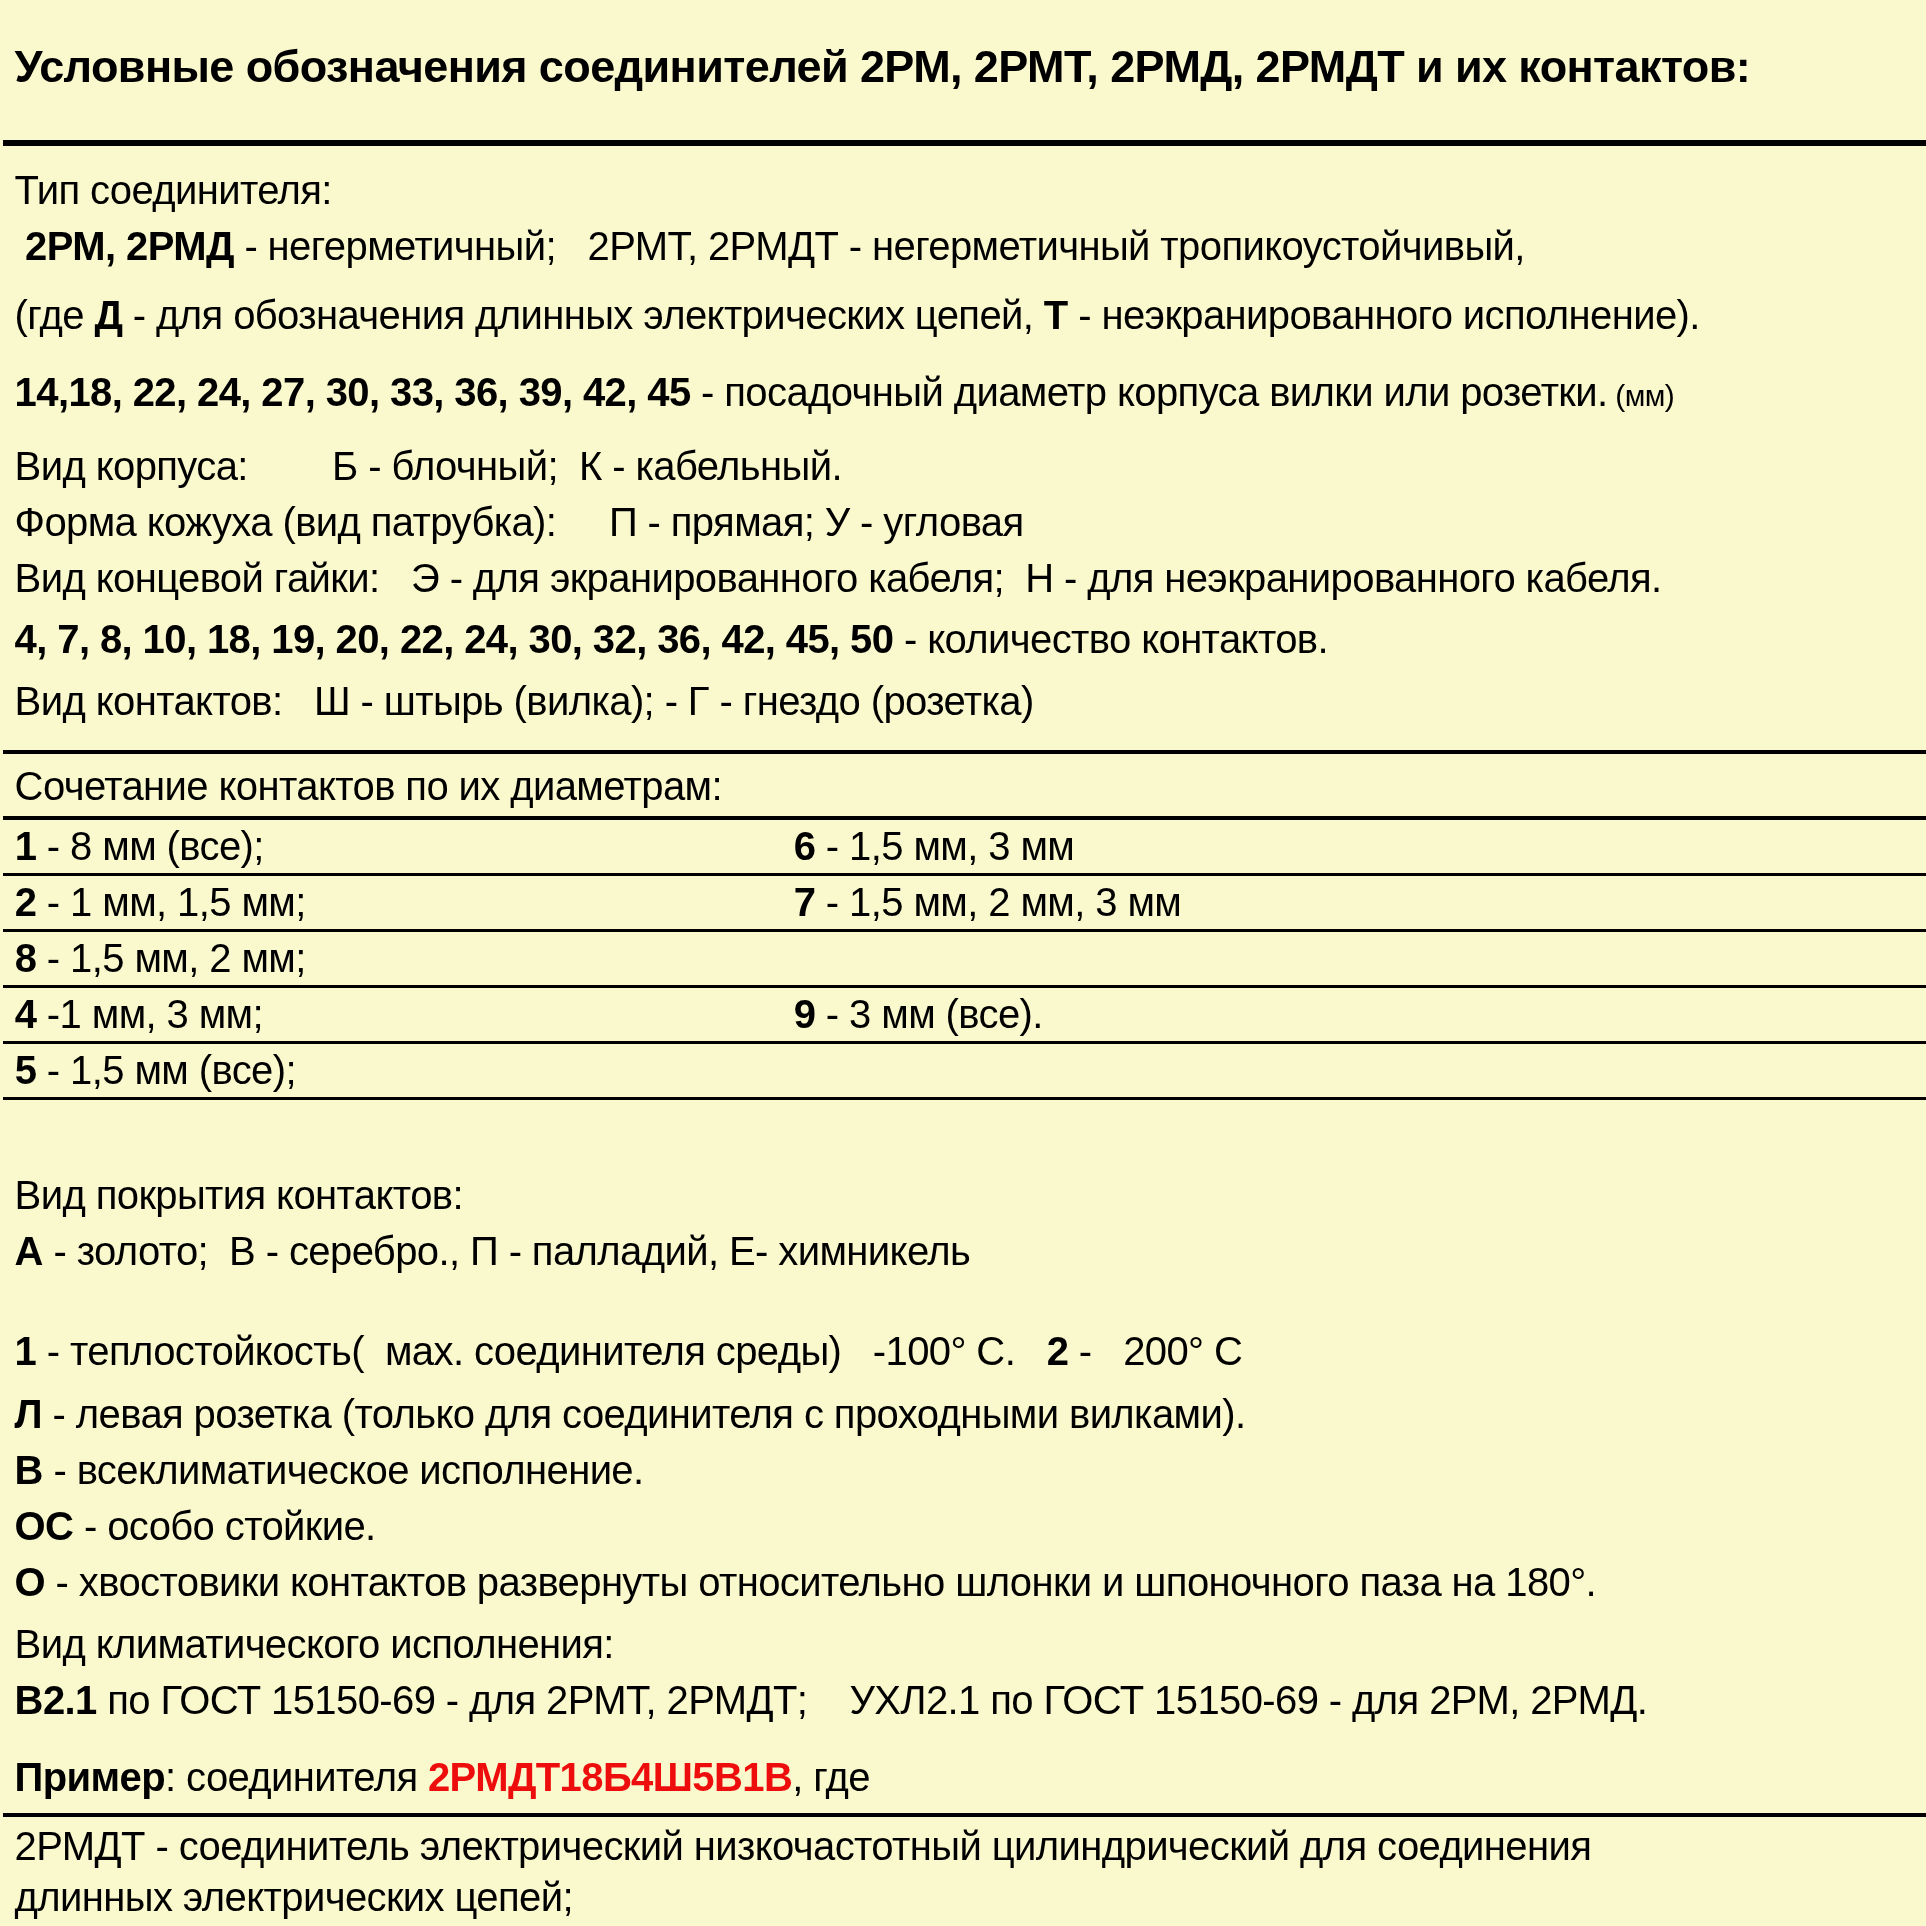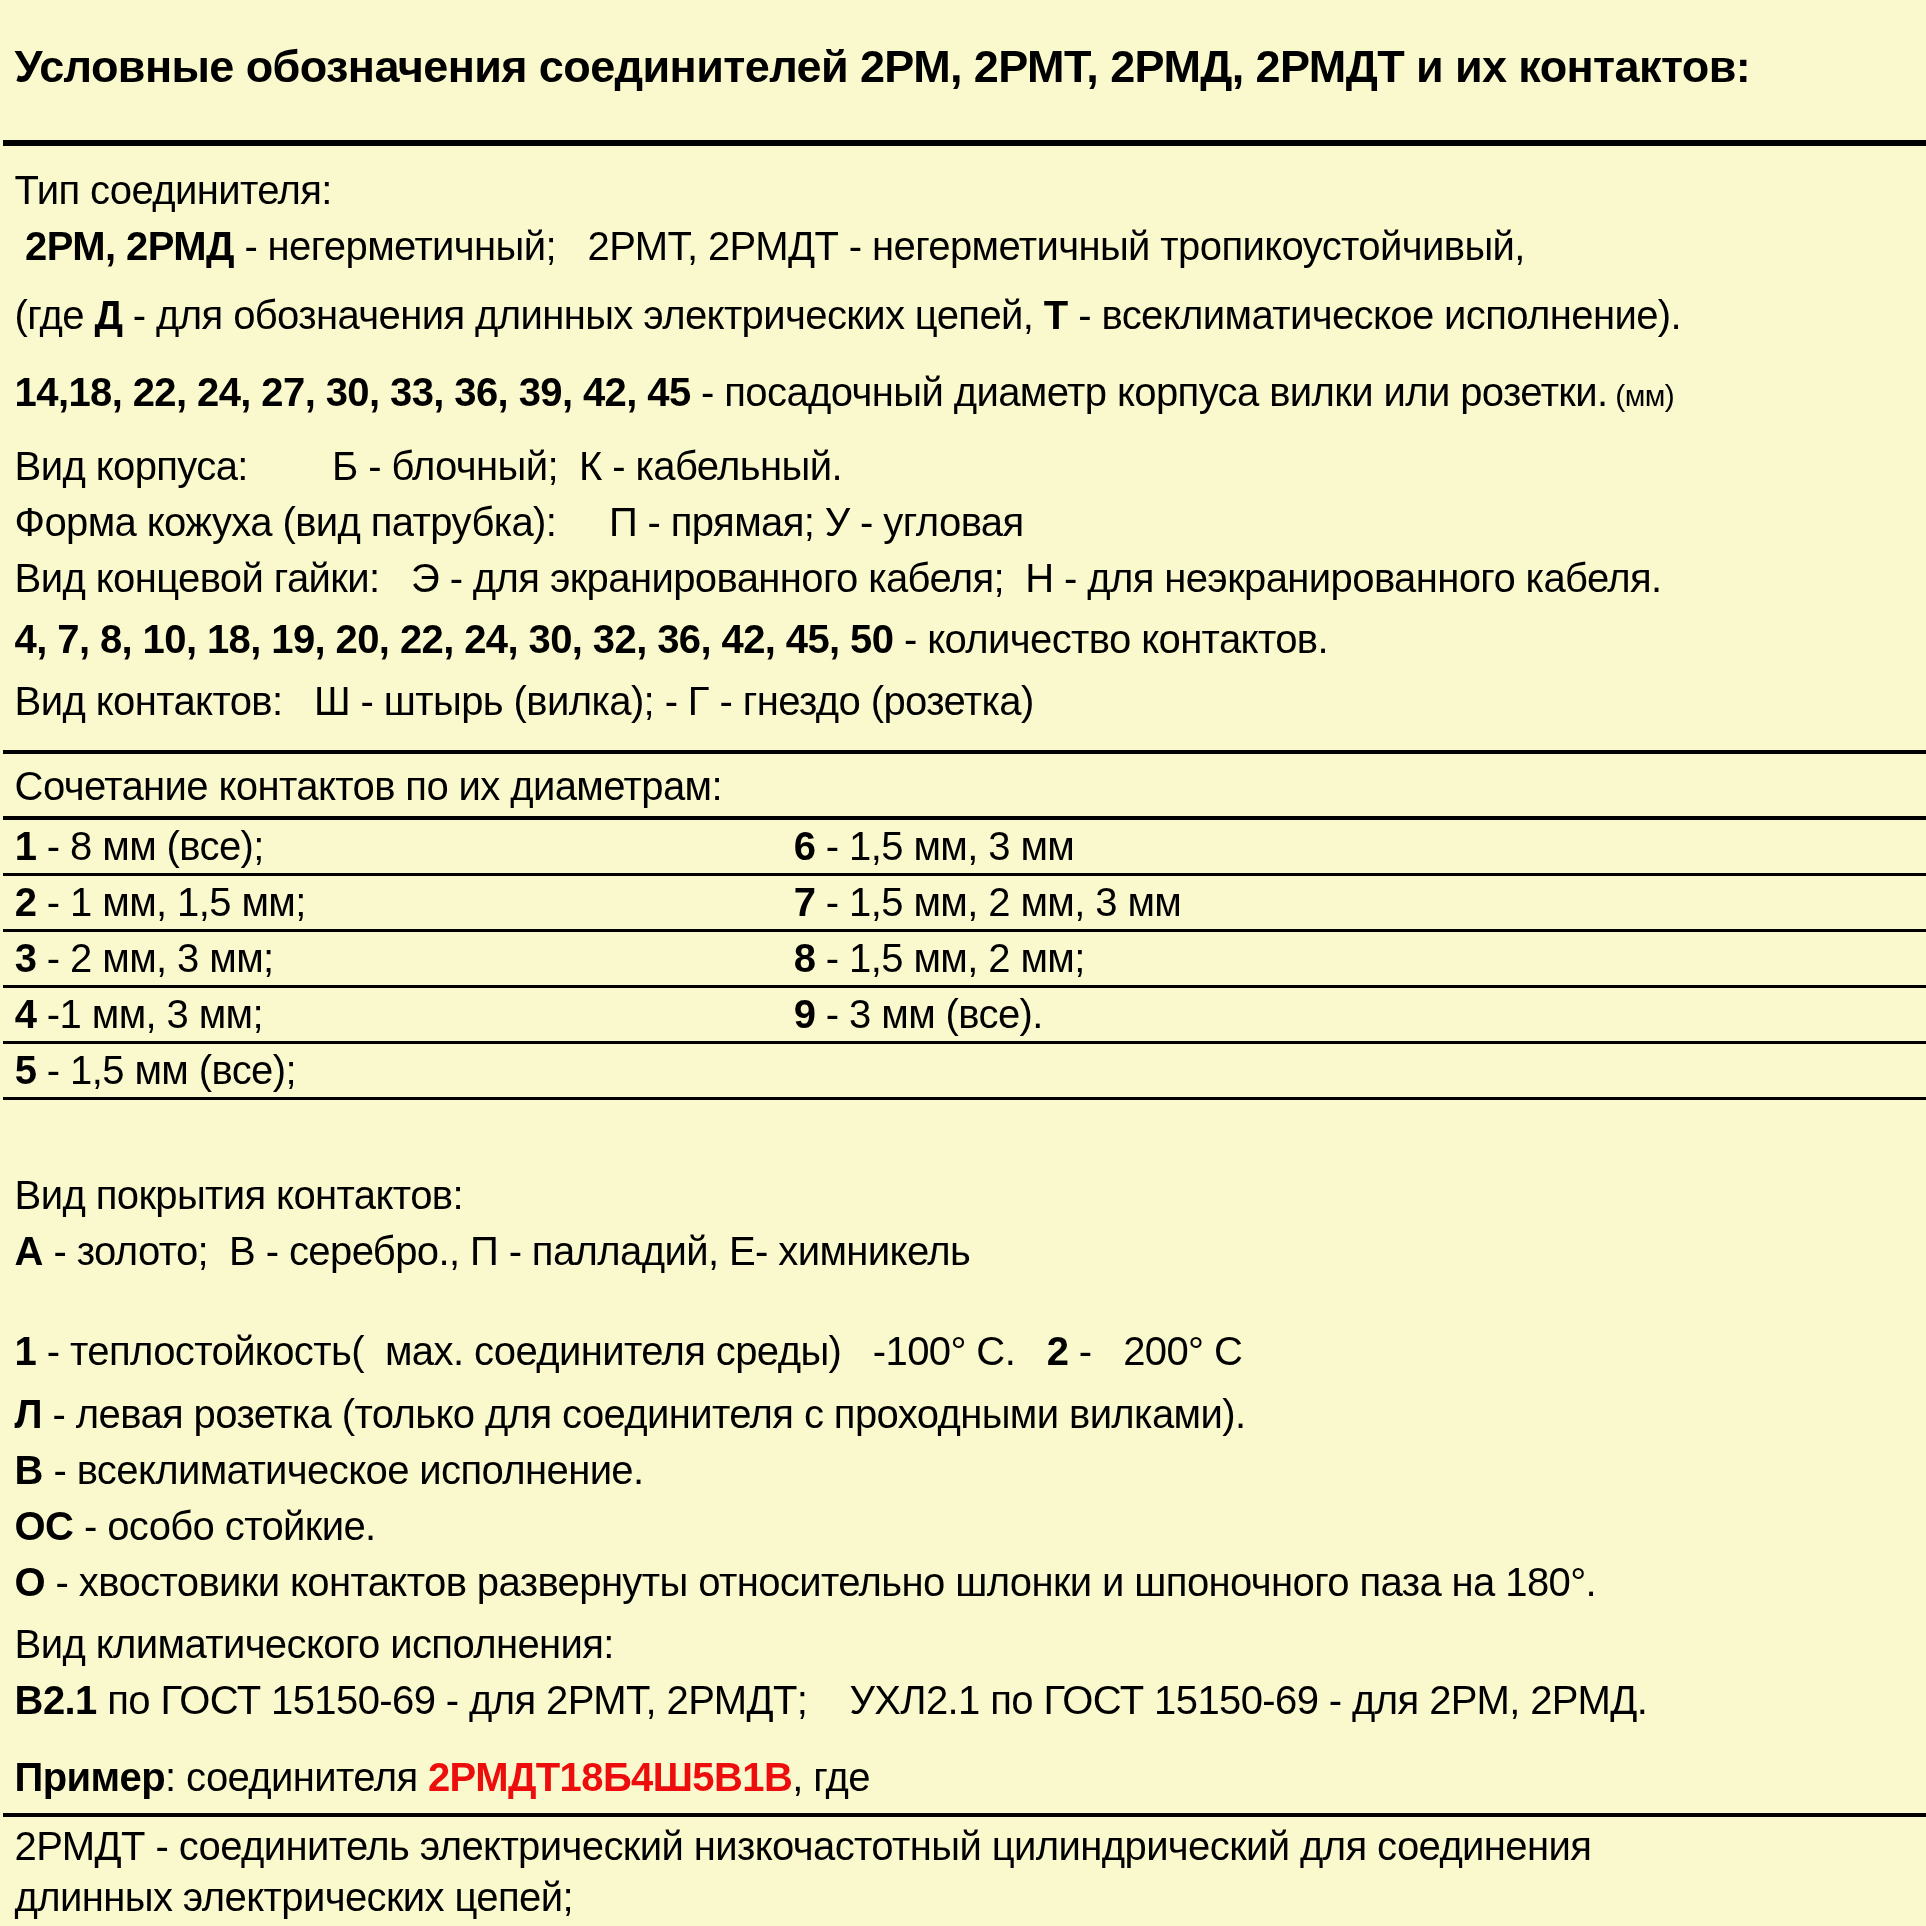--- a/index.html
+++ b/index.html
@@ -72,21 +72,21 @@
 <div class="page">
 
   <h1 class="title">Условные обозначения соединителей 2РМ, 2РМТ, 2РМД, 2РМДТ и их контактов:</h1>
 
   <div class="rule rule-thick sp-title-rule"></div>
 
   <p class="txt sp40">Тип соединителя:</p>
 
   <p class="txt"><span class="b"> 2РМ, 2РМД</span><span> - негерметичный;   2РМТ, 2РМДТ - негерметичный тропикоустойчивый,</span></p>
 
-  <p class="txt sp35"><span>(где </span><span class="b">Д</span><span> - для обозначения длинных электрических цепей, </span><span class="b">Т</span><span> - всеклиматическое исполнение).</span></p>
+  <p class="txt sp35"><span>(где </span><span class="b">Д</span><span> - для обозначения длинных электрических цепей, </span><span class="b">Т</span><span> - неэкранированного исполнение).</span></p>
 
   <p class="txt sp55"><span class="b">14,18, 22, 24, 27, 30, 33, 36, 39, 42, 45</span><span> - посадочный диаметр корпуса вилки или розетки.</span><span class="small"> (мм)</span></p>
 
   <p class="txt sp35">Вид корпуса:        Б - блочный;  К - кабельный.</p>
 
   <p class="txt">Форма кожуха (вид патрубка):     П - прямая; У - угловая</p>
 
   <p class="txt">Вид концевой гайки:   Э - для экранированного кабеля;  Н - для неэкранированного кабеля.</p>
 
   <p class="txt sp15"><span class="b">4, 7, 8, 10, 18, 19, 20, 22, 24, 30, 32, 36, 42, 45, 50</span><span> - количество контактов.</span></p>
@@ -101,21 +101,20 @@
 
   <div class="trow">
     <p class="cell c1"><span class="b">1</span><span> - 8 мм (все);</span></p>
     <p class="cell c2"><span class="b">6</span><span> - 1,5 мм, 3 мм</span></p>
   </div>
   <div class="trow">
     <p class="cell c1"><span class="b">2</span><span> - 1 мм, 1,5 мм;</span></p>
     <p class="cell c2"><span class="b">7</span><span> - 1,5 мм, 2 мм, 3 мм</span></p>
   </div>
   <div class="trow">
-    <p class="cell c1"><span class="b">3</span><span> - 2 мм, 3 мм;</span></p>
     <p class="cell c2"><span class="b">8</span><span> - 1,5 мм, 2 мм;</span></p>
   </div>
   <div class="trow">
     <p class="cell c1"><span class="b">4</span><span> -1 мм, 3 мм;</span></p>
     <p class="cell c2"><span class="b">9</span><span> - 3 мм (все).</span></p>
   </div>
   <div class="trow">
     <p class="cell c1"><span class="b">5</span><span> - 1,5 мм (все);</span></p>
     <p class="cell c2"><span class="b"></span><span></span></p>
   </div>

